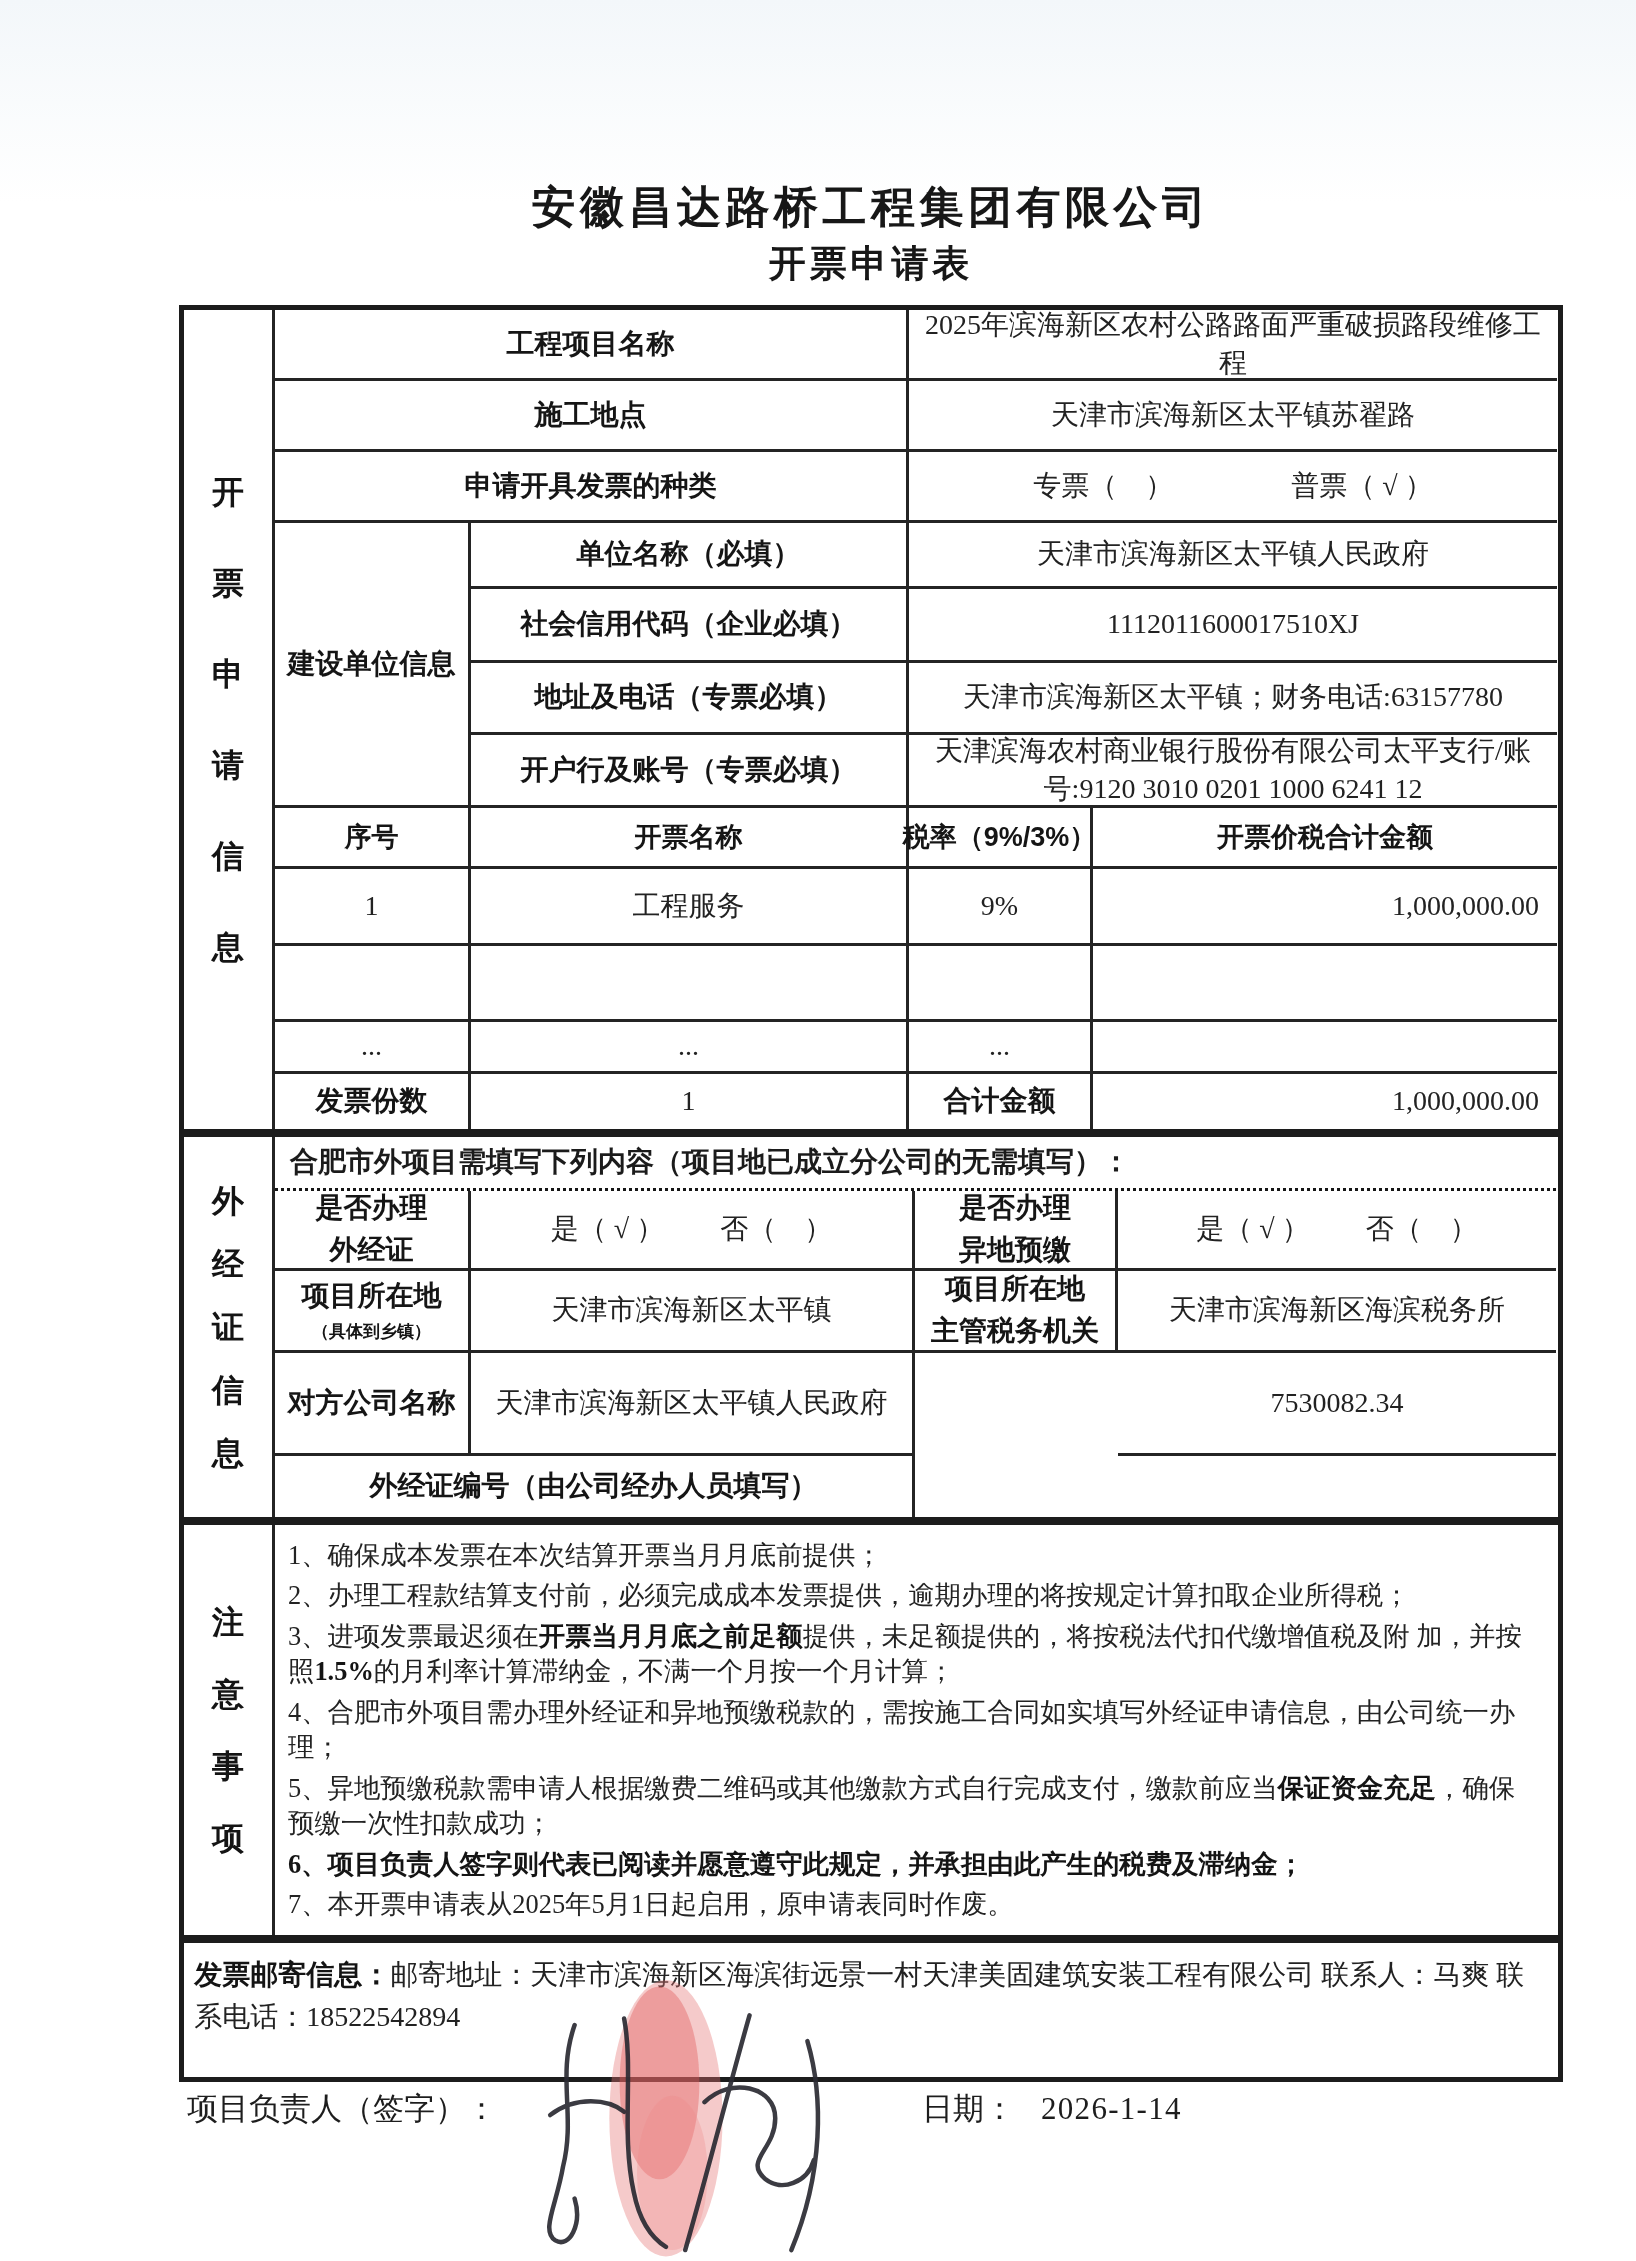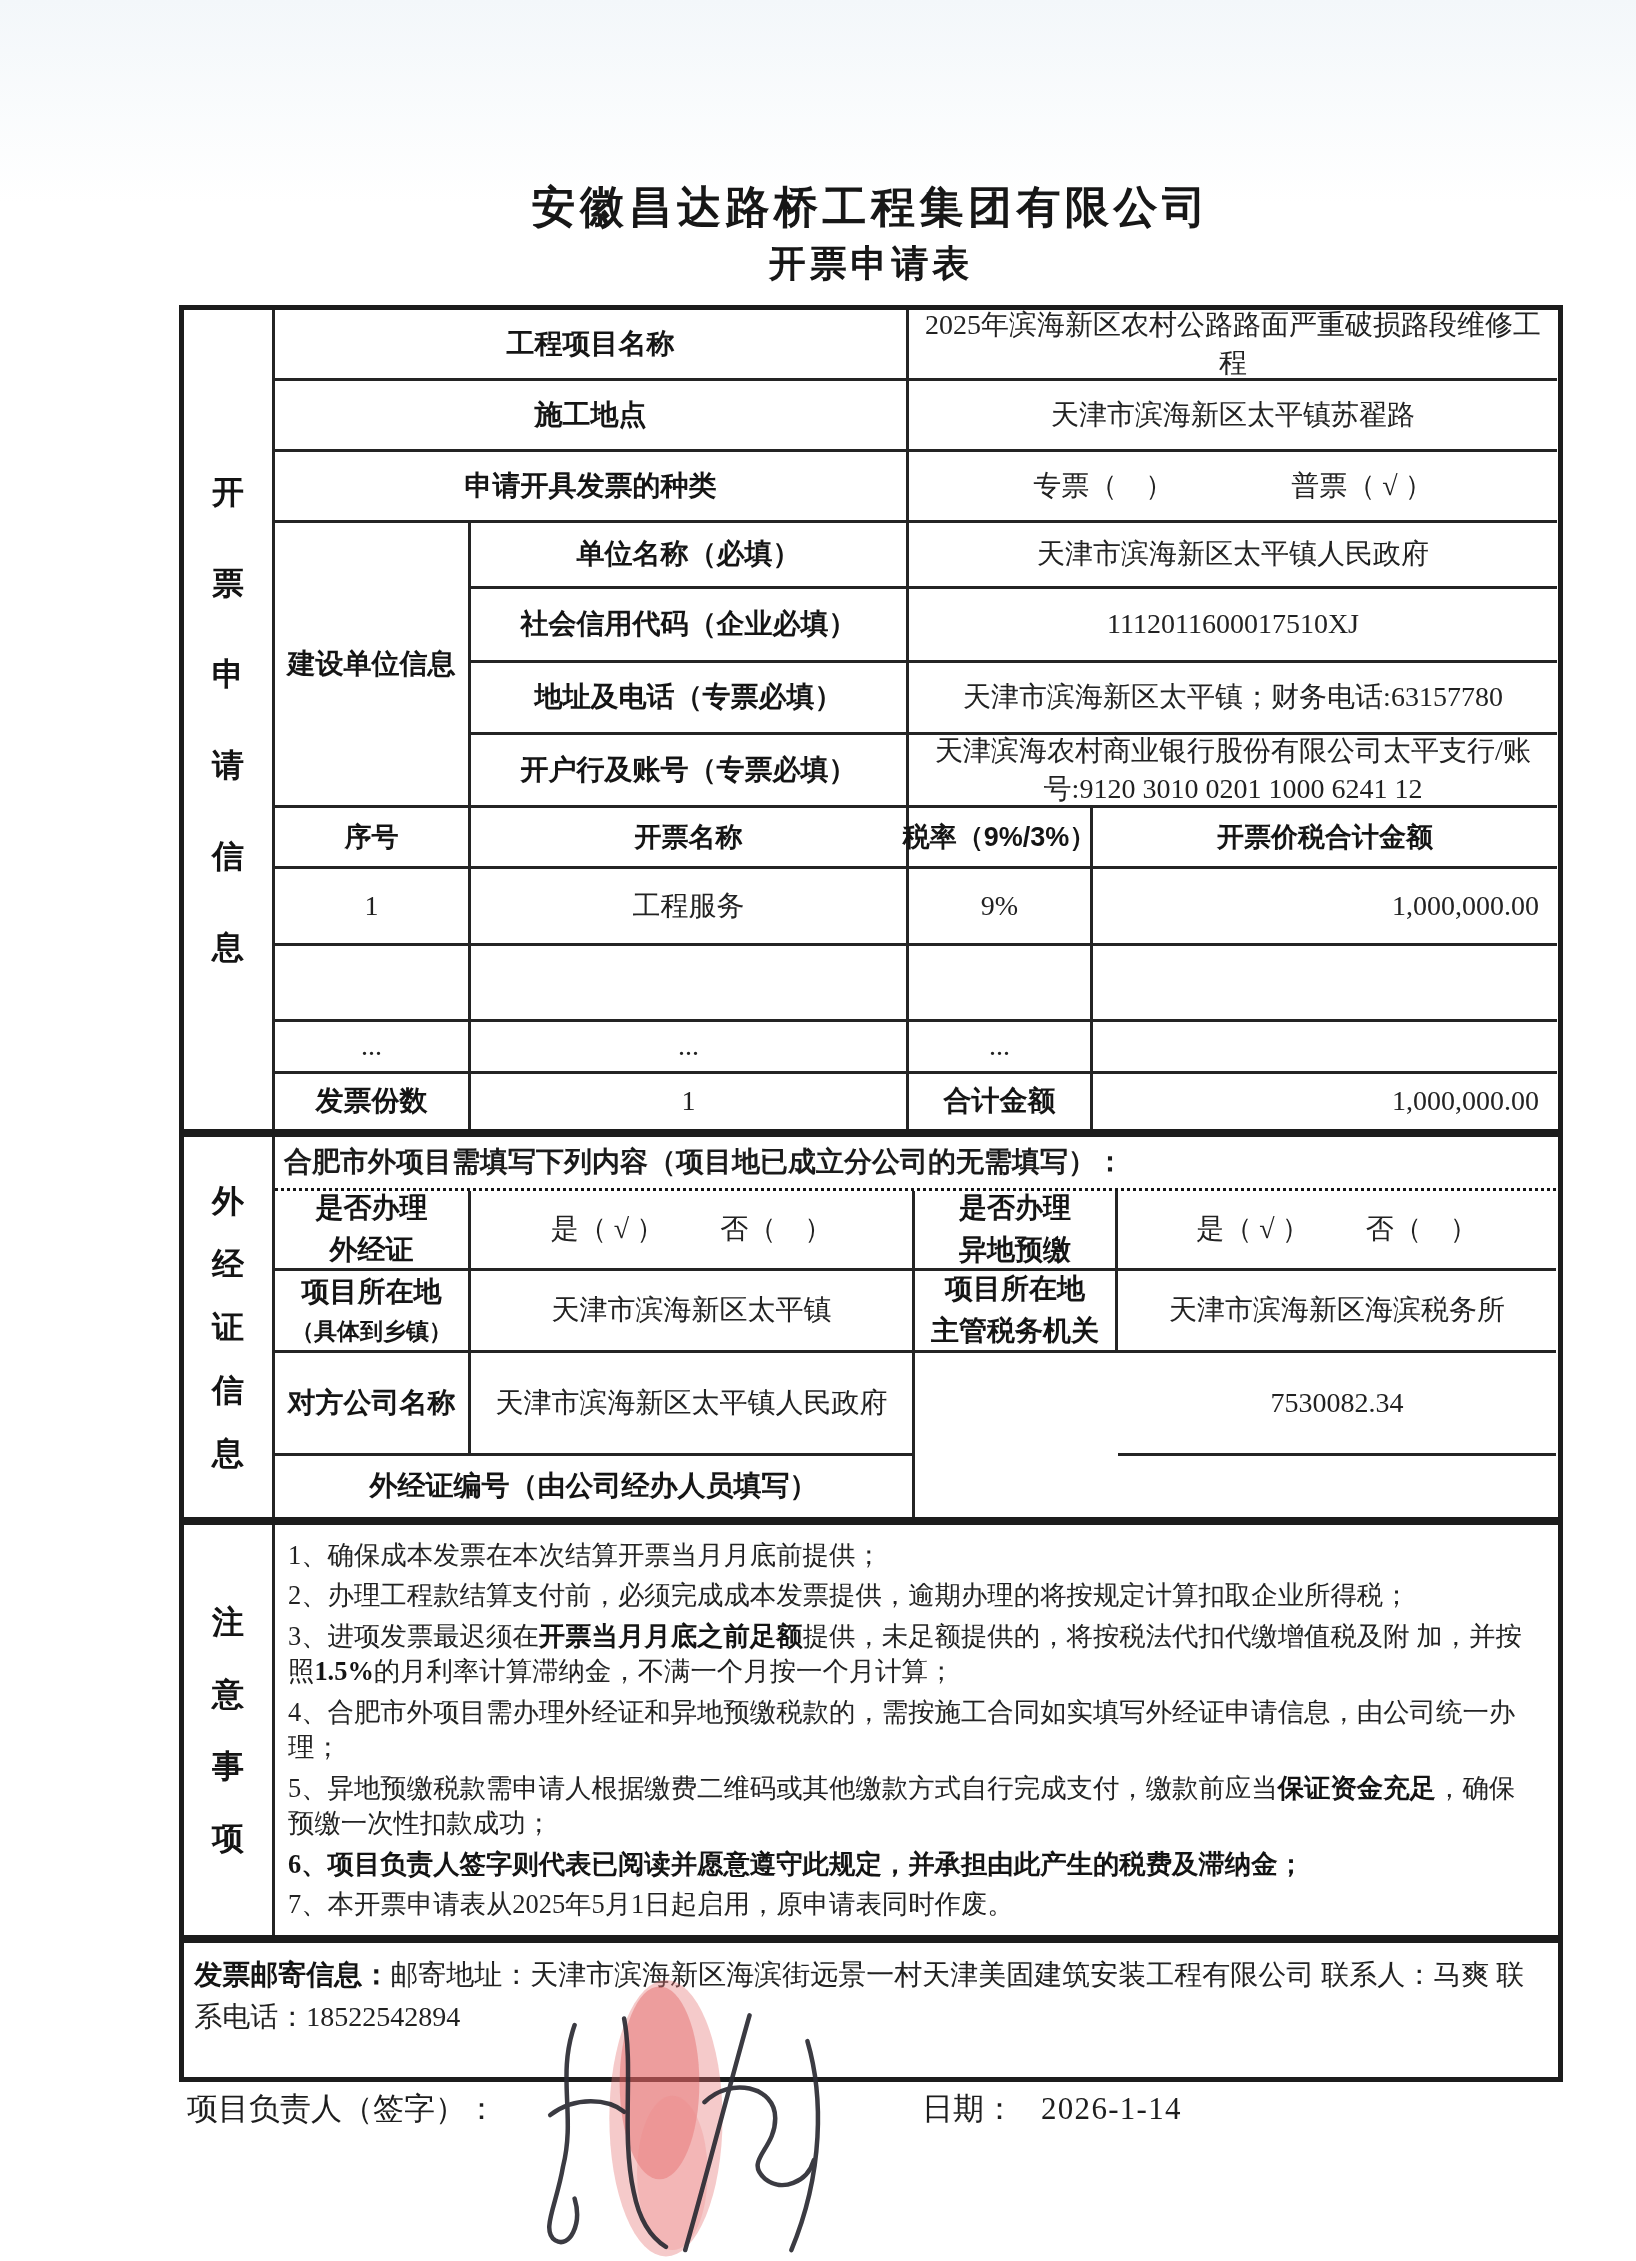--- a/index.html
+++ b/index.html
@@ -53,21 +53,21 @@
     font: bold 32px/1 "Liberation Sans", sans-serif; color: #141414;
   }
   .side.g92 { gap: 59px; } .side.g48 { gap: 31px; } .side.g62 { gap: 40px; }
 
   .lab { font: bold 28px/1.3 "Liberation Sans", sans-serif; color: #151515; }
   .lab2 { flex-direction: column; gap: 6.4px; }
   .val { font: 28px/1.35 "Liberation Serif", serif; color: #222; }
   .hdr { font: bold 27px/1.2 "Liberation Sans", sans-serif; color: #151515; white-space: nowrap; }
   .amt { justify-content: flex-end; padding-right: 18px; }
   .spread { justify-content: space-evenly; }
-  .intro { justify-content: flex-start; text-align: left; padding-left: 9px;
+  .intro { justify-content: flex-start; text-align: left; padding-left: 15px;
            font: bold 28px/1.2 "Liberation Sans", sans-serif; }
 
   
   .notes-cell { display: block; padding: 13px 16.7px 7.7px 13px; text-align: left; }
   .note { font: 26.4px/1.34 "Liberation Serif", serif; color: #232323; margin-bottom: 5.2px; }
   .note .b { font-weight: bold; color: #141414; }
 
   
   .mail-cell { display: block; padding: 10.3px 13px 39px 10.3px; text-align: left;
                font: 28px/1.5 "Liberation Serif", serif; color: #222; }
@@ -173,21 +173,21 @@
       </div>
       <div class="cell val br bb" style="grid-column:3;grid-row:2;">是（ √ ）　　否（　）</div>
       <div class="cell lab lab2 br bb" style="grid-column:4;grid-row:2;">
         <span>是否办理</span>
         <span>异地预缴</span>
       </div>
       <div class="cell val bb" style="grid-column:5;grid-row:2;">是（ √ ）　　否（　）</div>
 
       <div class="cell lab lab2 br bb" style="grid-column:2;grid-row:3;padding:2.6px 1.3px;">
         <span>项目所在地</span>
-        <span style="font-size:23px;">（具体到乡镇）</span>
+        <span style="font-size:17px;">（具体到乡镇）</span>
       </div>
       <div class="cell val br bb" style="grid-column:3;grid-row:3;">天津市滨海新区太平镇</div>
       <div class="cell lab lab2 br bb" style="grid-column:4;grid-row:3;padding:2.6px 1.3px;">
         <span>项目所在地</span>
         <span>主管税务机关</span>
       </div>
       <div class="cell val bb" style="grid-column:5;grid-row:3;">天津市滨海新区海滨税务所</div>
 
       <div class="cell lab br bb" style="grid-column:2;grid-row:4;padding:2.6px 1.3px;">对方公司名称</div>
       <div class="cell val br bb" style="grid-column:3;grid-row:4;">天津市滨海新区太平镇人民政府</div>

